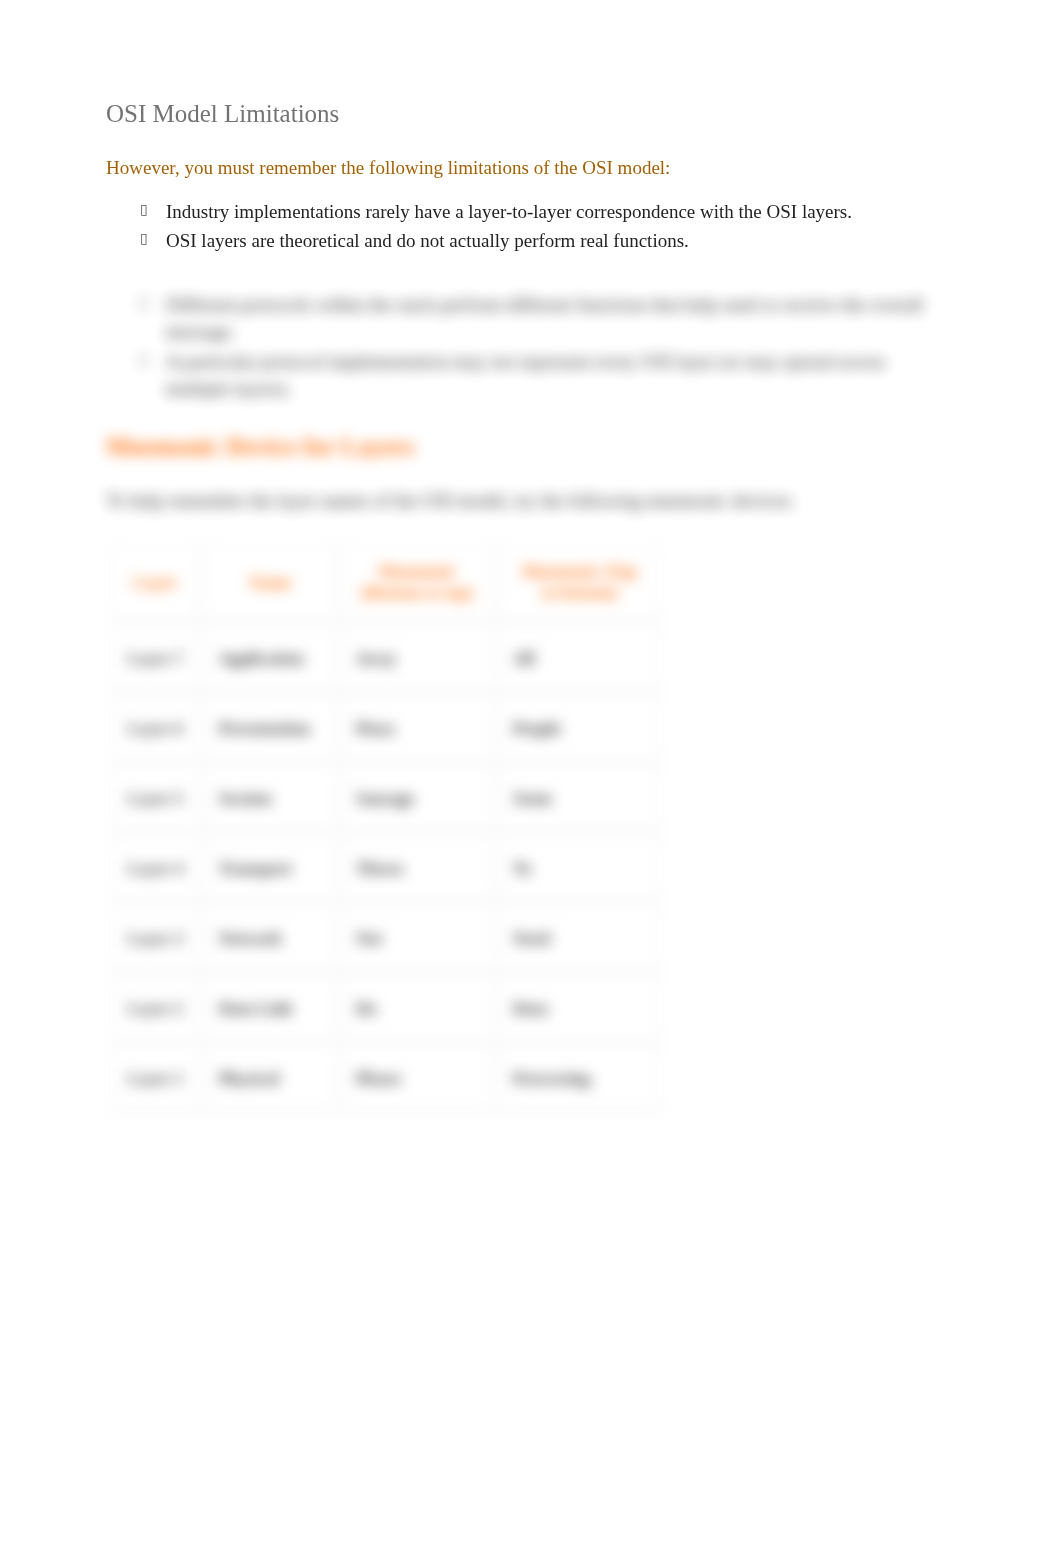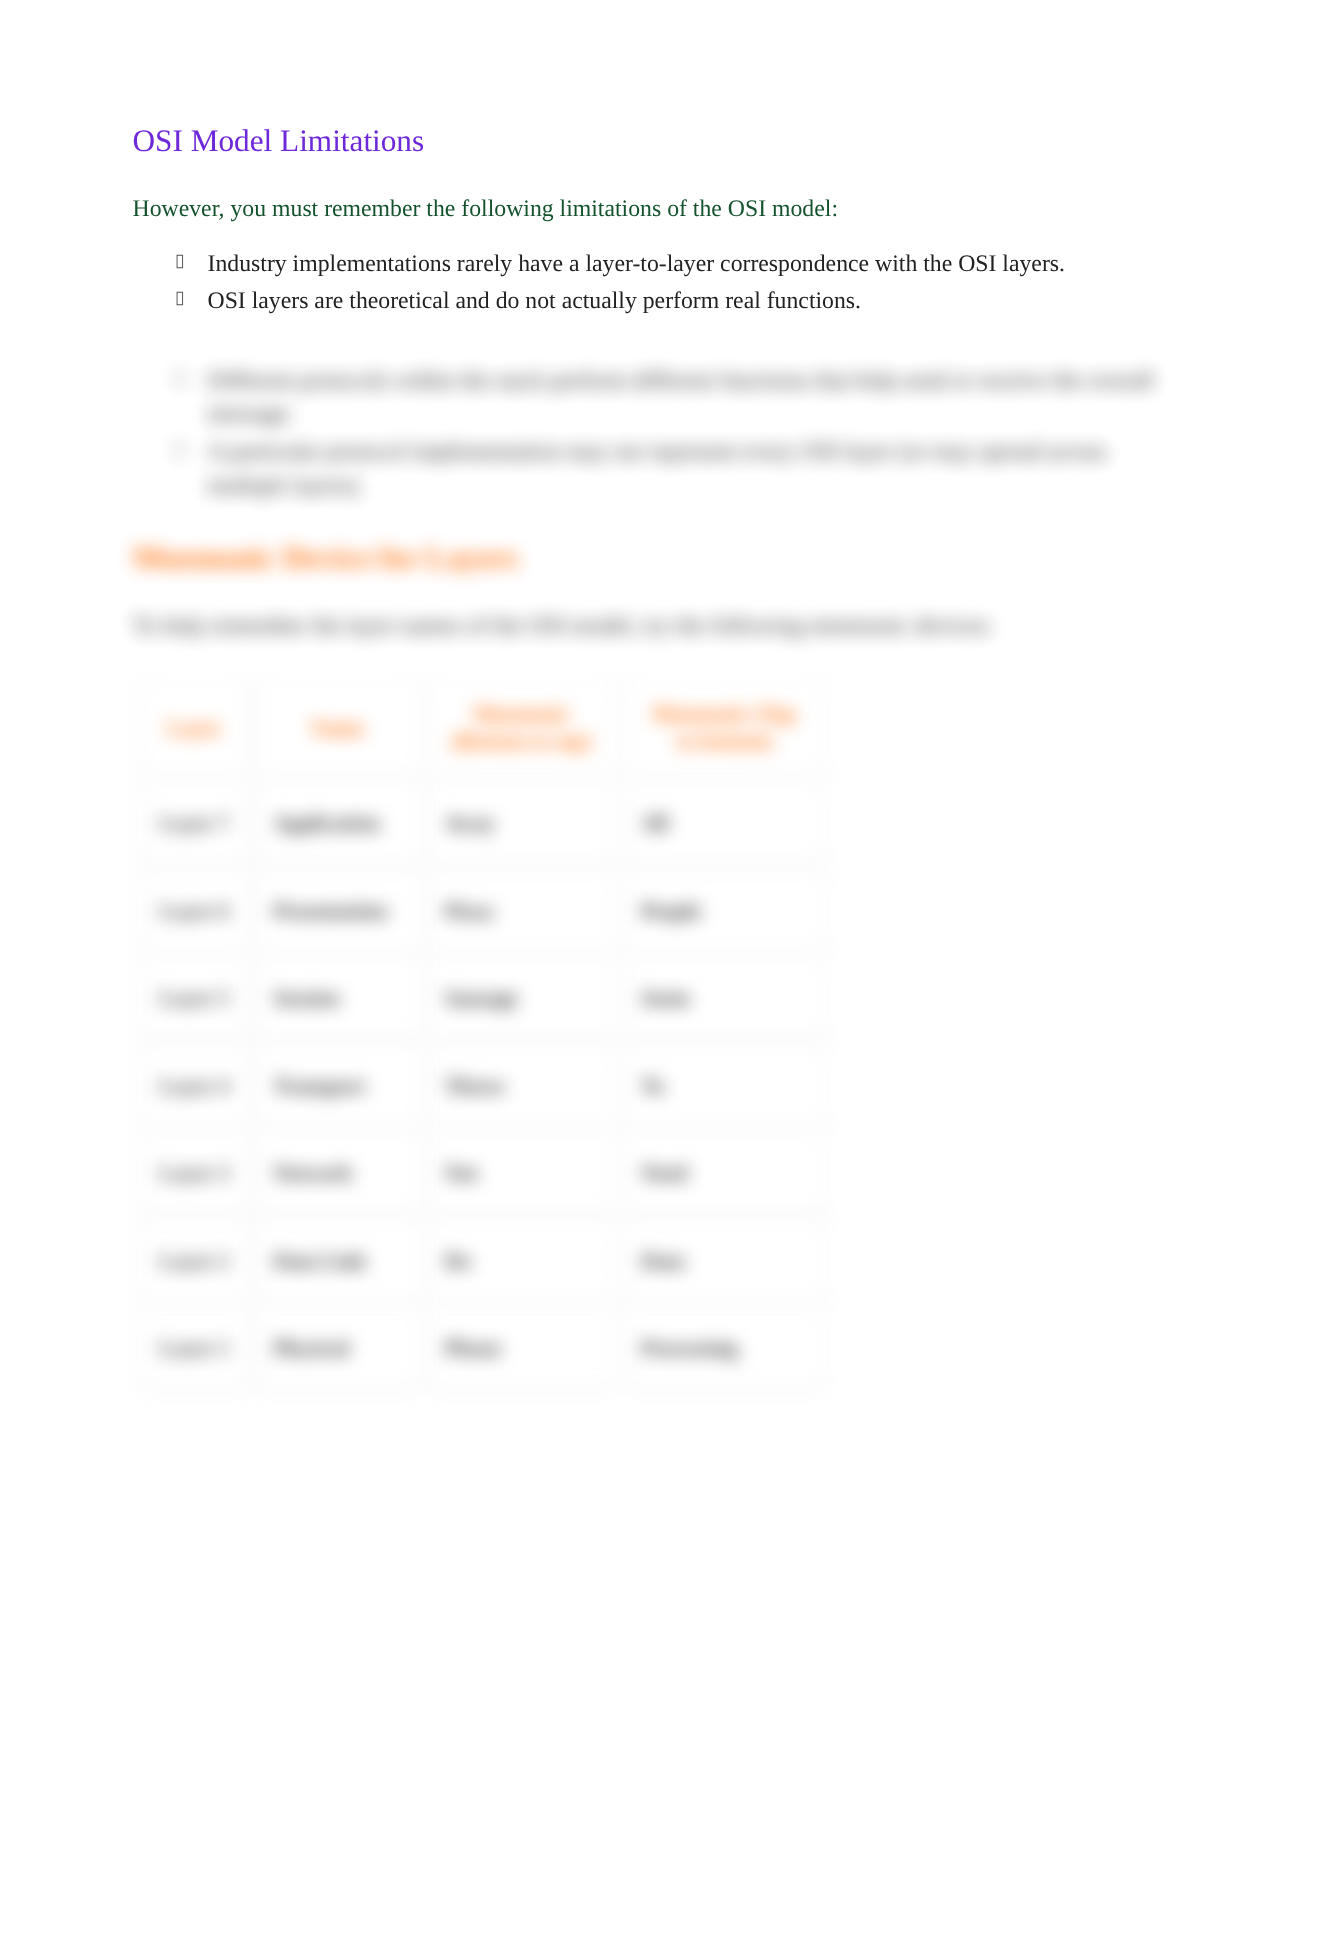--- a/index.html
+++ b/index.html
@@ -5,29 +5,29 @@
     * { box-sizing: border-box; margin: 0; padding: 0; }
     body {
       width: 1062px;
       height: 1561px;
       background: #ffffff;
       font-family: Georgia, 'Times New Roman', serif;
       color: #222;
       padding: 100px 130px 0 106px;
     }
     .heading1 {
-      color: #6d28d9;
+      color: #737373;
       font-size: 25px;
       font-weight: 400;
       margin-bottom: 26px;
     }
     .intro {
       font-size: 19px;
       line-height: 1.45;
-      color: #14532d;
+      color: #a16207;
       margin-bottom: 16px;
     }
     ul.bullets {
       list-style: none;
       padding-left: 34px;
       margin-bottom: 36px;
     }
     ul.bullets li {
       position: relative;
       padding-left: 26px;

